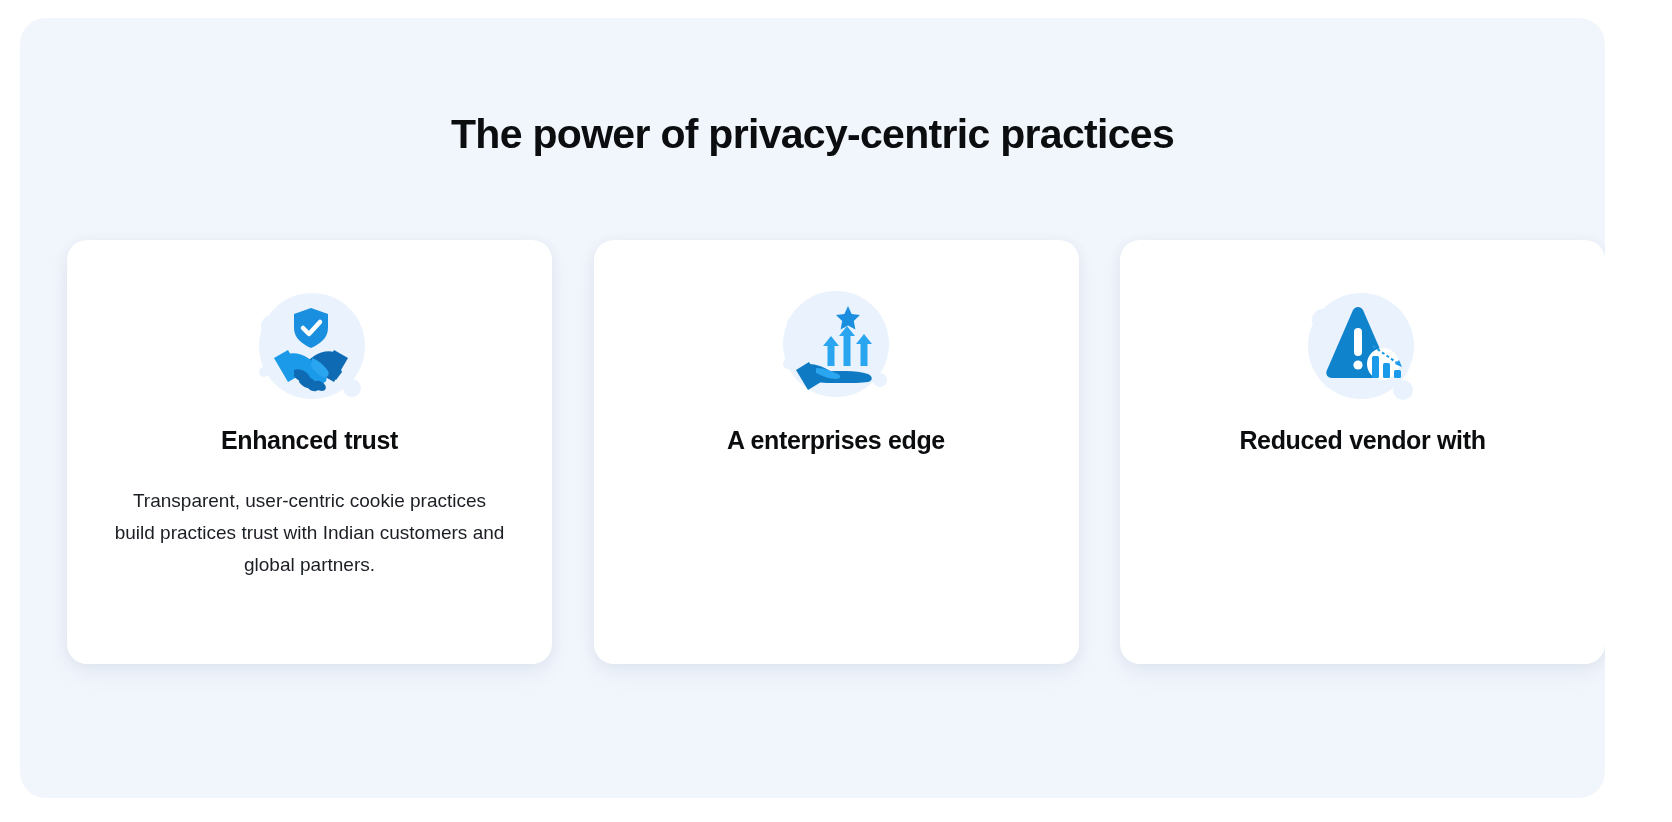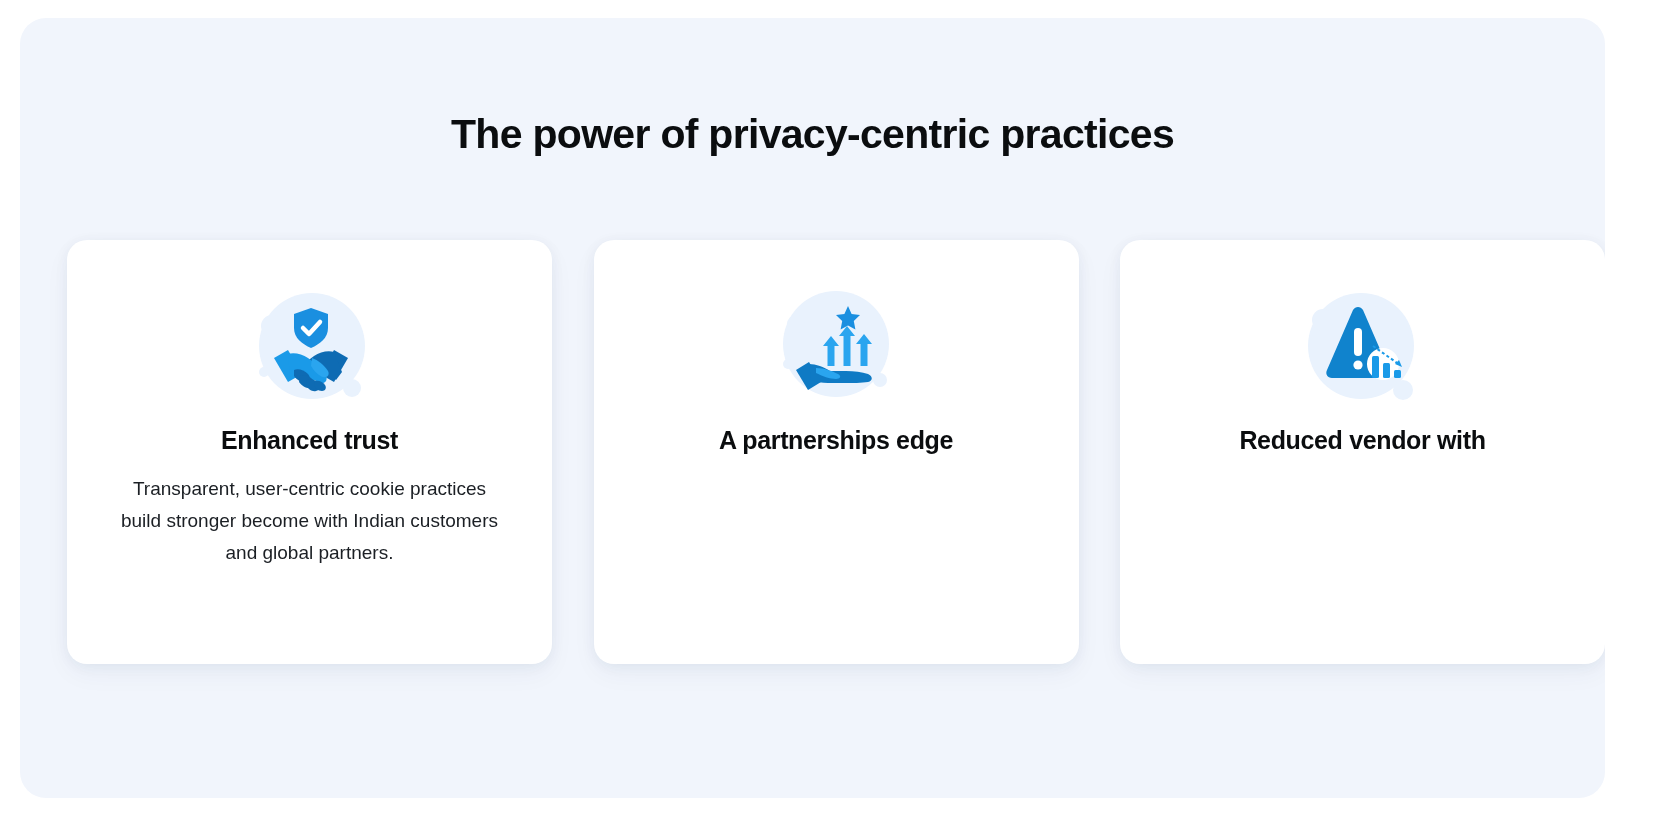--- a/index.html
+++ b/index.html
@@ -58,21 +58,21 @@
     position: relative;
     margin-bottom: 22px;
   }
   .icon-wrap svg { display: block; width: 120px; height: 120px; }
   .card-title {
     font-size: 25px;
     font-weight: 700;
     color: #0b0d0f;
     letter-spacing: -0.35px;
     text-align: center;
-    margin-bottom: 18px;
+    margin-bottom: 30px;
   }
   .card-body {
     font-size: 19px;
     line-height: 32px;
     color: #1b1f24;
     text-align: center;
     max-width: 392px;
     font-weight: 400;
   }
   #card-2 .card-body { max-width: 400px; }
@@ -107,21 +107,21 @@
 
           <path d="M44 86 C48 84 54 86 58 90 C61 93 60 97 56 98 C52 99 47 96 44 92 Z" fill="#0e6bb3"></path>
           <path d="M50 92 C54 90 60 92 63 96 C66 99 65 103 61 104 C57 105 52 102 49 98 Z" fill="#0e6bb3"></path>
           <path d="M57 96 C61 94 66 96 69 100 C71 103 70 106 66 107 C62 108 58 105 56 101 Z" fill="#0e6bb3"></path>
           <path d="M65 97 C69 96 73 98 75 101 C77 104 75 107 72 107 C68 107 65 104 64 101 Z" fill="#0e6bb3"></path>
 
           <path d="M62 74 C68 76 74 81 78 87 C80 91 77 94 73 93 C69 92 64 87 61 82 Z" fill="#2aa5ef"></path>
         </svg>
       </div>
       <div class="card-title">Enhanced trust</div>
-      <div class="card-body">Transparent, user-centric cookie practices build stronger become with Indian customers and global partners.</div>
+      <div class="card-body">Transparent, user-centric cookie practices build practices trust with Indian customers and global partners.</div>
     </div>
 
     <div class="card" id="card-2">
       <div class="icon-wrap">
         <svg viewBox="0 0 120 120" xmlns="http://www.w3.org/2000/svg">
           <circle cx="60" cy="60" r="53" fill="#e9f2fd"></circle>
           <circle cx="20" cy="40" r="9" fill="#e9f2fd"></circle>
           <circle cx="104" cy="96" r="7" fill="#e9f2fd"></circle>
           <circle cx="12" cy="80" r="5" fill="#e9f2fd"></circle>
 
@@ -131,21 +131,21 @@
           <path d="M71 42 L79 52 L74.5 52 L74.5 82 L67.5 82 L67.5 52 L63 52 Z" fill="#2aa5ef"></path>
           <path d="M88 50 L96 60 L91.5 60 L91.5 82 L84.5 82 L84.5 60 L80 60 Z" fill="#2aa5ef"></path>
 
           <path d="M20 86 L33 78 L45 98 L32 106 Z" fill="#0f7ac4"></path>
 
           <path d="M33 80 C40 80 48 83 54 87 L70 87 C78 87 86 88 92 90 C97 92 97 97 92 98 C86 99 76 99 68 99 L52 99 C46 99 40 98 35 96 Z" fill="#0f7ac4"></path>
 
           <path d="M40 84 C48 84 56 87 62 90 C66 92 64 95 60 95 C54 95 46 92 40 89 Z" fill="#2aa5ef"></path>
         </svg>
       </div>
-      <div class="card-title">A partnerships edge</div>
+      <div class="card-title">A enterprises edge</div>
     </div>
 
     <div class="card" id="card-3">
       <div class="icon-wrap">
         <svg viewBox="0 0 120 120" xmlns="http://www.w3.org/2000/svg">
           <circle cx="58" cy="62" r="53" fill="#e9f2fd"></circle>
           <circle cx="20" cy="36" r="11" fill="#e9f2fd"></circle>
           <circle cx="100" cy="106" r="10" fill="#e9f2fd"></circle>
 
           <path d="M50 26 C52.5 22 57.5 22 60 26 L86 86 C88 90 85.5 94 81 94 L29 94 C24.5 94 22 90 24 86 Z" fill="#1083cd"></path>

